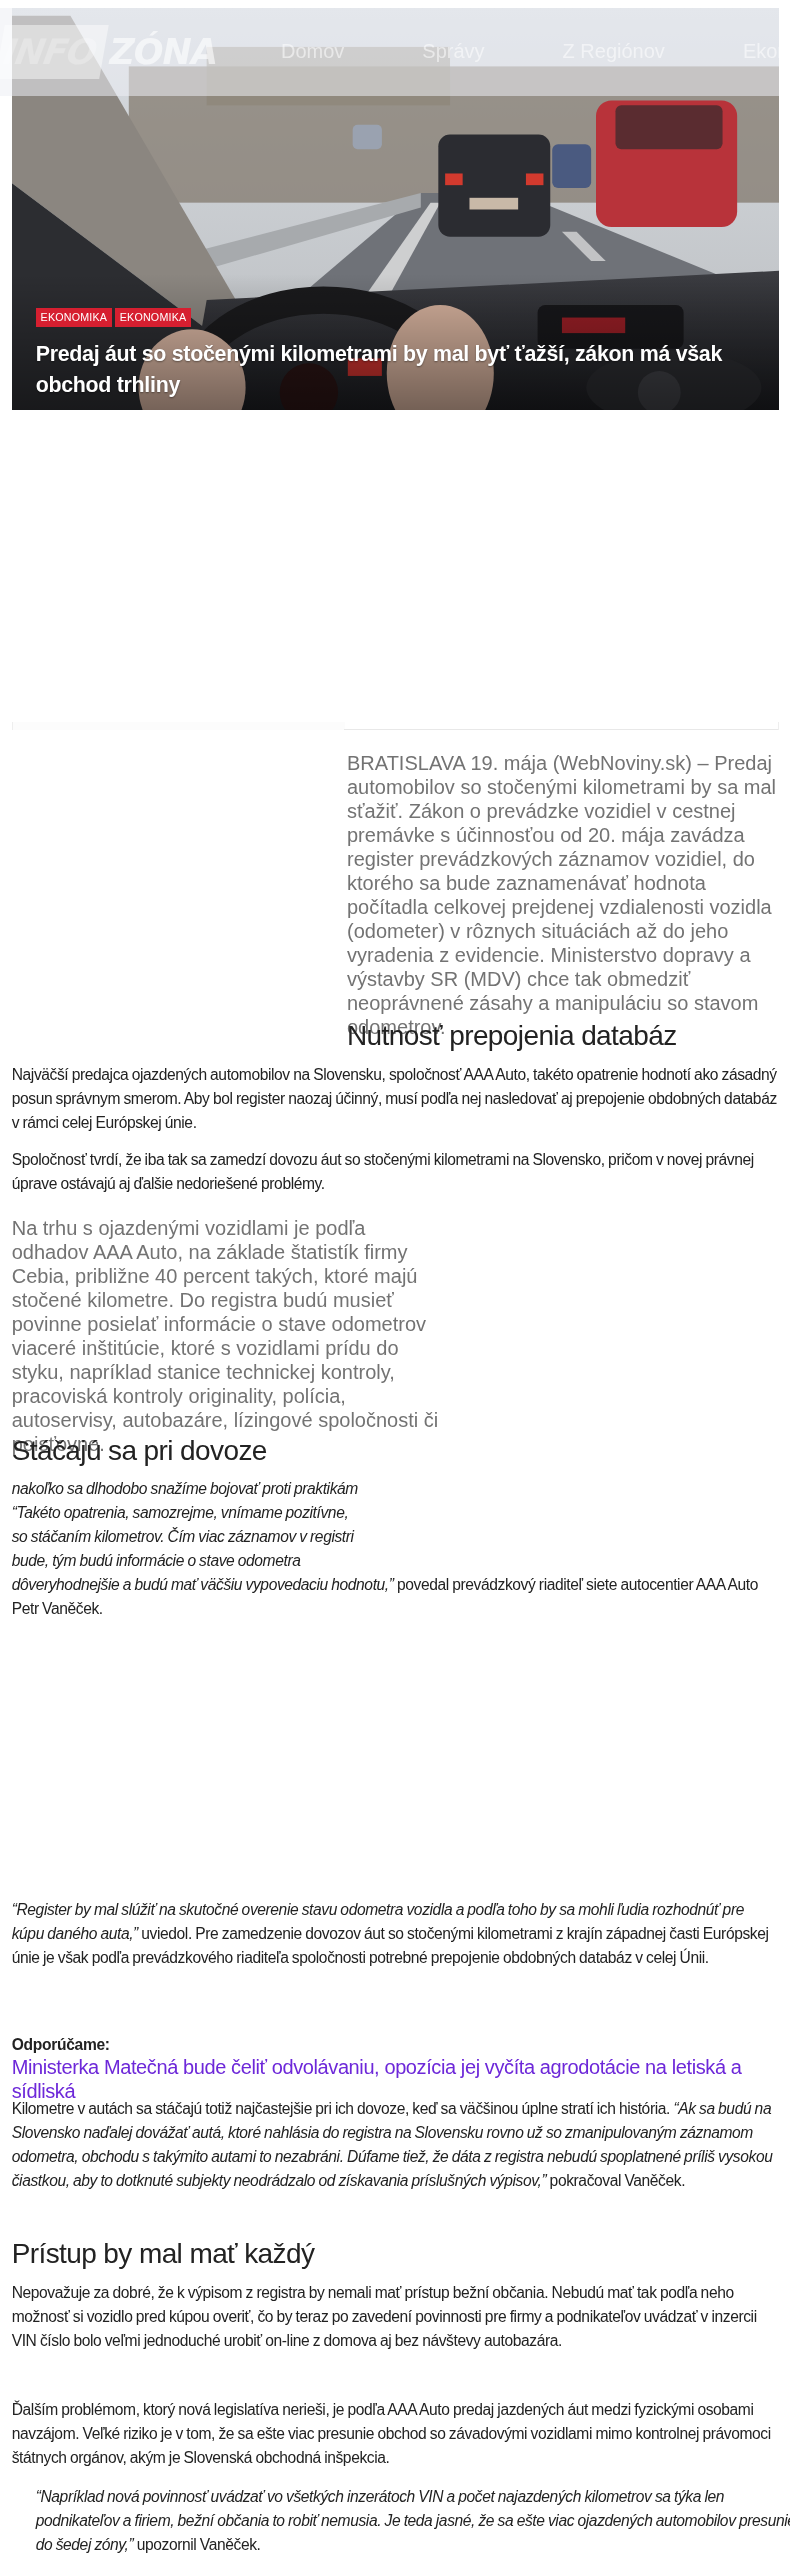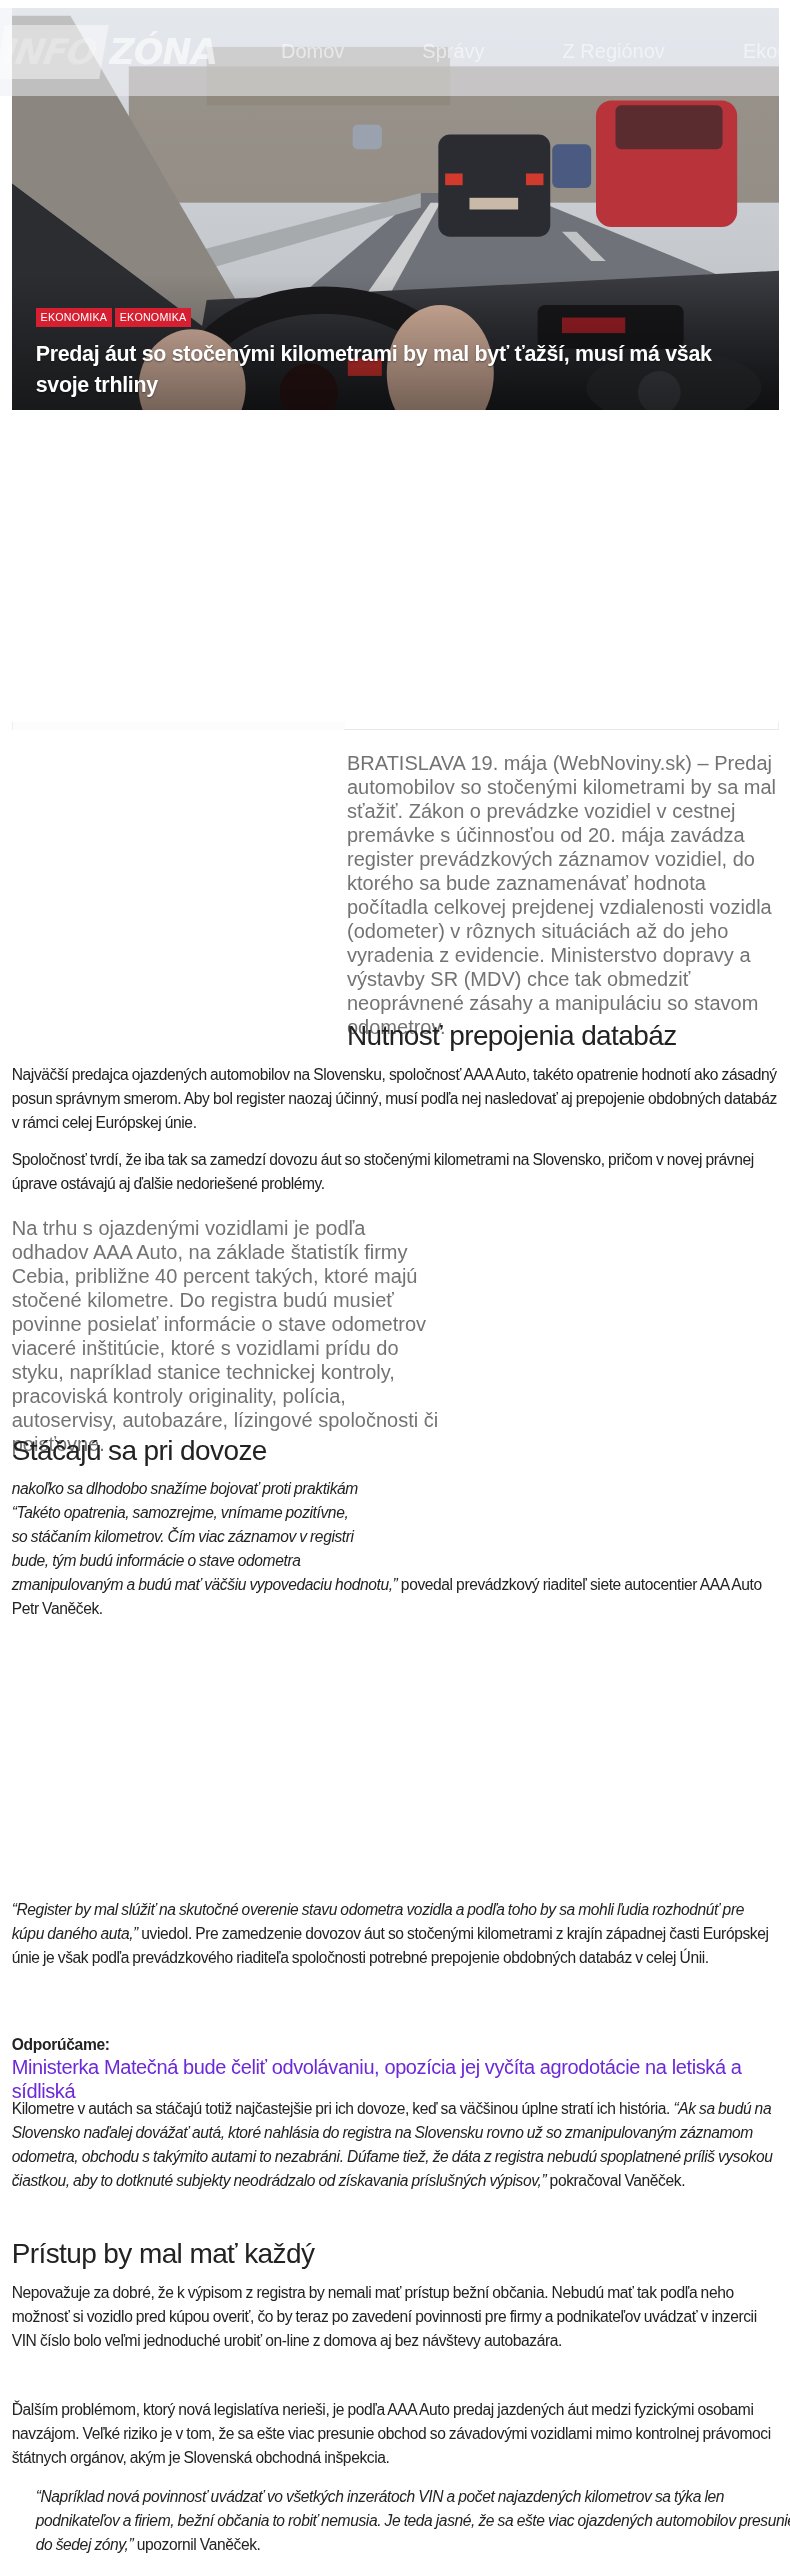--- a/index.html
+++ b/index.html
@@ -233,21 +233,21 @@
 
       <ellipse cx="680" cy="390" rx="90" ry="38" fill="#2b2c30"></ellipse>
       <circle cx="665" cy="395" r="22" fill="#3e3f44"></circle>
     </svg>
   </div>
   <div class="hero-overlay"></div>
   <div class="badges">
     <a class="badge" href="#">EKONOMIKA</a>
     <a class="badge" href="#">EKONOMIKA</a>
   </div>
-  <h1 class="hero-title">Predaj áut so stočenými kilometrami by mal byť ťažší, musí má však svoje trhliny</h1>
+  <h1 class="hero-title">Predaj áut so stočenými kilometrami by mal byť ťažší, zákon má však obchod trhliny</h1>
 </div>
 
 <div class="site-header">
   <a class="logo" href="#" style="text-decoration:none;">
     <span class="logo-box">INFO</span>
     <span class="logo-text">ZÓNA</span>
   </a>
   <nav class="nav">
     <a href="#">Domov</a>
     <a href="#">Správy</a>
@@ -270,21 +270,21 @@
   <p class="condensed p-2">Najväčší predajca ojazdených automobilov na Slovensku, spoločnosť AAA Auto, takéto opatrenie hodnotí ako zásadný posun správnym smerom. Aby bol register naozaj účinný, musí podľa nej nasledovať aj prepojenie obdobných databáz v rámci celej Európskej únie.</p>
   <p class="condensed p-3">Spoločnosť tvrdí, že iba tak sa zamedzí dovozu áut so stočenými kilometrami na Slovensko, pričom v novej právnej úprave ostávajú aj ďalšie nedoriešené problémy.</p>
   <p class="body-text p-4">Na trhu s ojazdenými vozidlami je podľa odhadov AAA Auto, na základe štatistík firmy Cebia, približne 40 percent takých, ktoré majú stočené kilometre. Do registra budú musieť povinne posielať informácie o stave odometrov viaceré inštitúcie, ktoré s vozidlami prídu do styku, napríklad stanice technickej kontroly, pracoviská kontroly originality, polícia, autoservisy, autobazáre, lízingové spoločnosti či poisťovne.</p>
 
   <h2 class="heading h-2">Stáčajú sa pri dovoze</h2>
   <p class="condensed p-5">
     <em class="q-line">nakoľko sa dlhodobo snažíme bojovať proti praktikám</em>
     <em class="q-line">“Takéto opatrenia, samozrejme, vnímame pozitívne,</em>
     <em class="q-line">so stáčaním kilometrov. Čím viac záznamov v registri</em>
     <em class="q-line">bude, tým budú informácie o stave odometra</em>
-    <em>zmanipulovaným a budú mať väčšiu vypovedaciu hodnotu,”</em><span> povedal prevádzkový riaditeľ siete autocentier AAA Auto Petr Vaněček.</span>
+    <em>dôveryhodnejšie a budú mať väčšiu vypovedaciu hodnotu,”</em><span> povedal prevádzkový riaditeľ siete autocentier AAA Auto Petr Vaněček.</span>
   </p>
 
   <p class="condensed p-6">
     <em>“Register by mal slúžiť na skutočné overenie stavu odometra vozidla a podľa toho by sa mohli ľudia rozhodnúť pre kúpu daného auta,”</em><span> uviedol. Pre zamedzenie dovozov áut so stočenými kilometrami z krajín západnej časti Európskej únie je však podľa prevádzkového riaditeľa spoločnosti potrebné prepojenie obdobných databáz v celej Únii.</span>
   </p>
 
   <div class="recommend rec">
     <strong class="rec-label">Odporúčame:</strong>
     <a href="#">Ministerka Matečná bude čeliť odvolávaniu, opozícia jej vyčíta agrodotácie na letiská a sídliská</a>
   </div>

